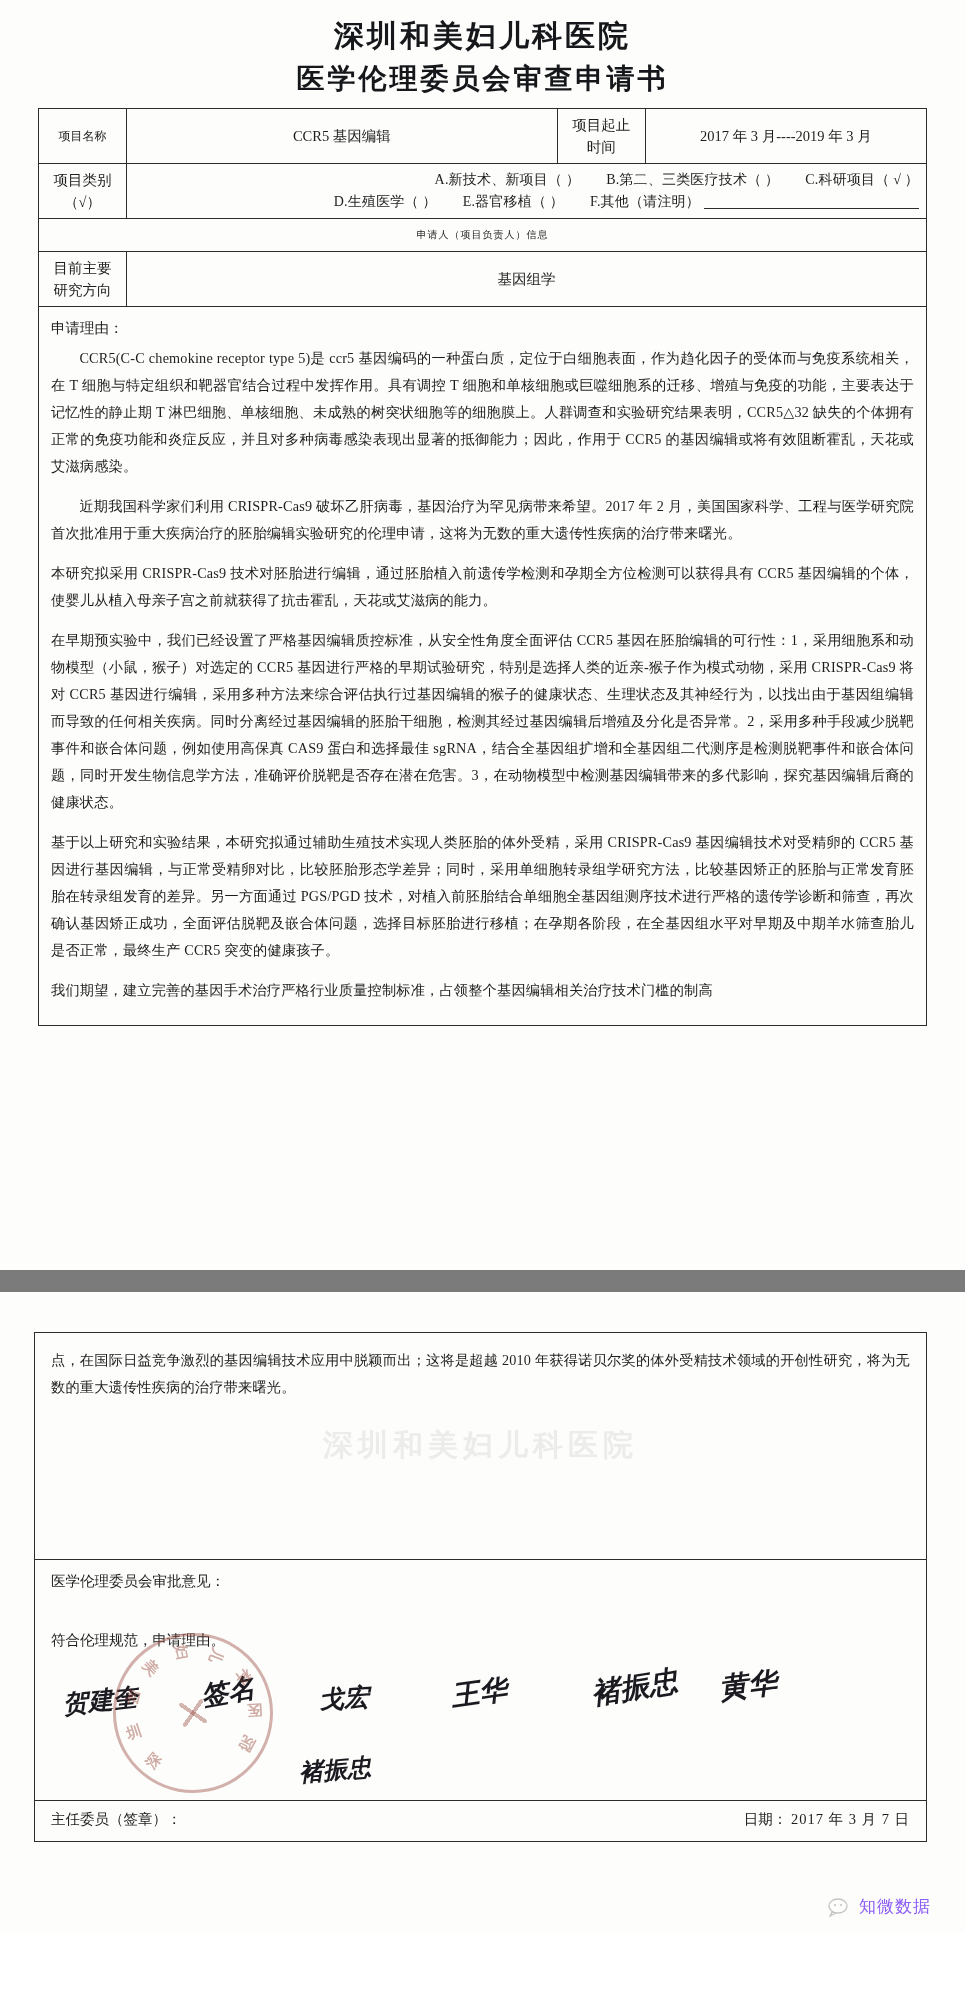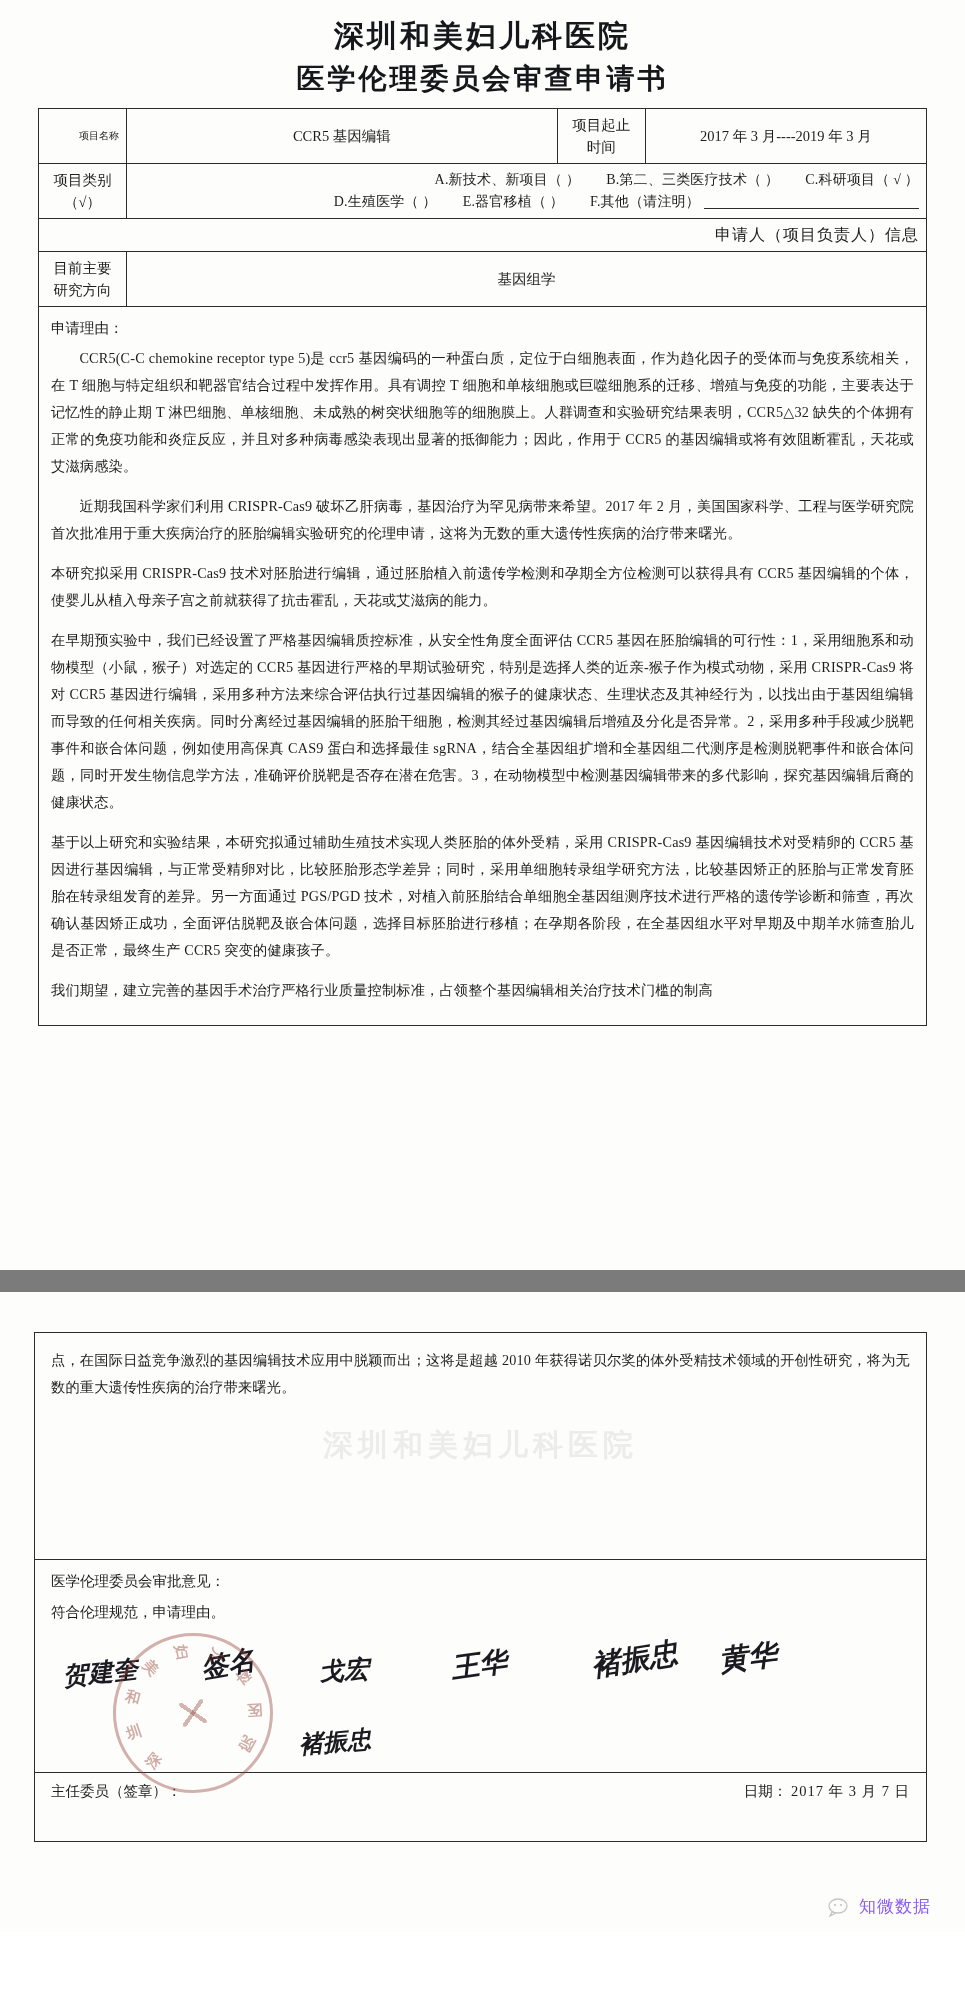--- a/index.html
+++ b/index.html
@@ -34,33 +34,33 @@
     border-collapse: collapse;
     margin-top: 8px;
     font-size: 14.5px;
   }
   table.form td {
     border: 1px solid #2c2c2c;
     padding: 5px 7px;
     vertical-align: middle;
     line-height: 22px;
   }
-  td.lbl { text-align: right; width: 88px; white-space: nowrap; font-size: 10px; }
+  td.lbl { text-align: center; width: 88px; white-space: nowrap; font-size: 12px; }
   td.lbl-2line { text-align: center; width: 88px; line-height: 24px; }
   .ctr { text-align: center; }
   .cat-cell { font-size: 14px; letter-spacing: .2px; text-align: right; }
   .cat-cell .sp { display:inline-block; width: 26px; }
   .cat-line2 .blank {
     display: inline-block;
     width: 215px;
     border-bottom: 1.6px solid #2c2c2c;
     vertical-align: -3px;
     margin-left: 4px;
   }
-  .applicant-hdr { text-align:right; font-size: 16px; letter-spacing:1px; }
+  .applicant-hdr { text-align:center; font-size: 10px; letter-spacing:1px; }
 
   
   .body-cell { padding: 10px 12px 8px 12px !important; }
   .reason-label { font-size: 14.5px; margin-bottom: 6px; }
   .para {
     font-size: 14.2px;
     line-height: 27px;
     text-align: justify;
     margin: 0 0 13px 0;
     letter-spacing: .2px;
@@ -80,21 +80,21 @@
     text-align: center;
     font-size: 30px;
     font-weight: bold;
     letter-spacing: 5px;
     color: rgba(120,125,130,0.13);
     user-select: none;
     pointer-events: none;
   }
   .opinion-sep { border-top: 1px solid #2c2c2c; margin-top: 158px; }
   .opinion-body { padding: 12px 16px 0 16px; position: relative; }
-  .opinion-title { font-size: 14.5px; margin-bottom: 12px; }
+  .opinion-title { font-size: 14.5px; margin-bottom: 40px; }
   .opinion-text  { font-size: 14.5px; }
 
   .sign-row {
     position: relative;
     height: 150px;
   }
   .signature {
     position: absolute;
     font-family: "DejaVu Serif", serif;
     font-style: italic;

